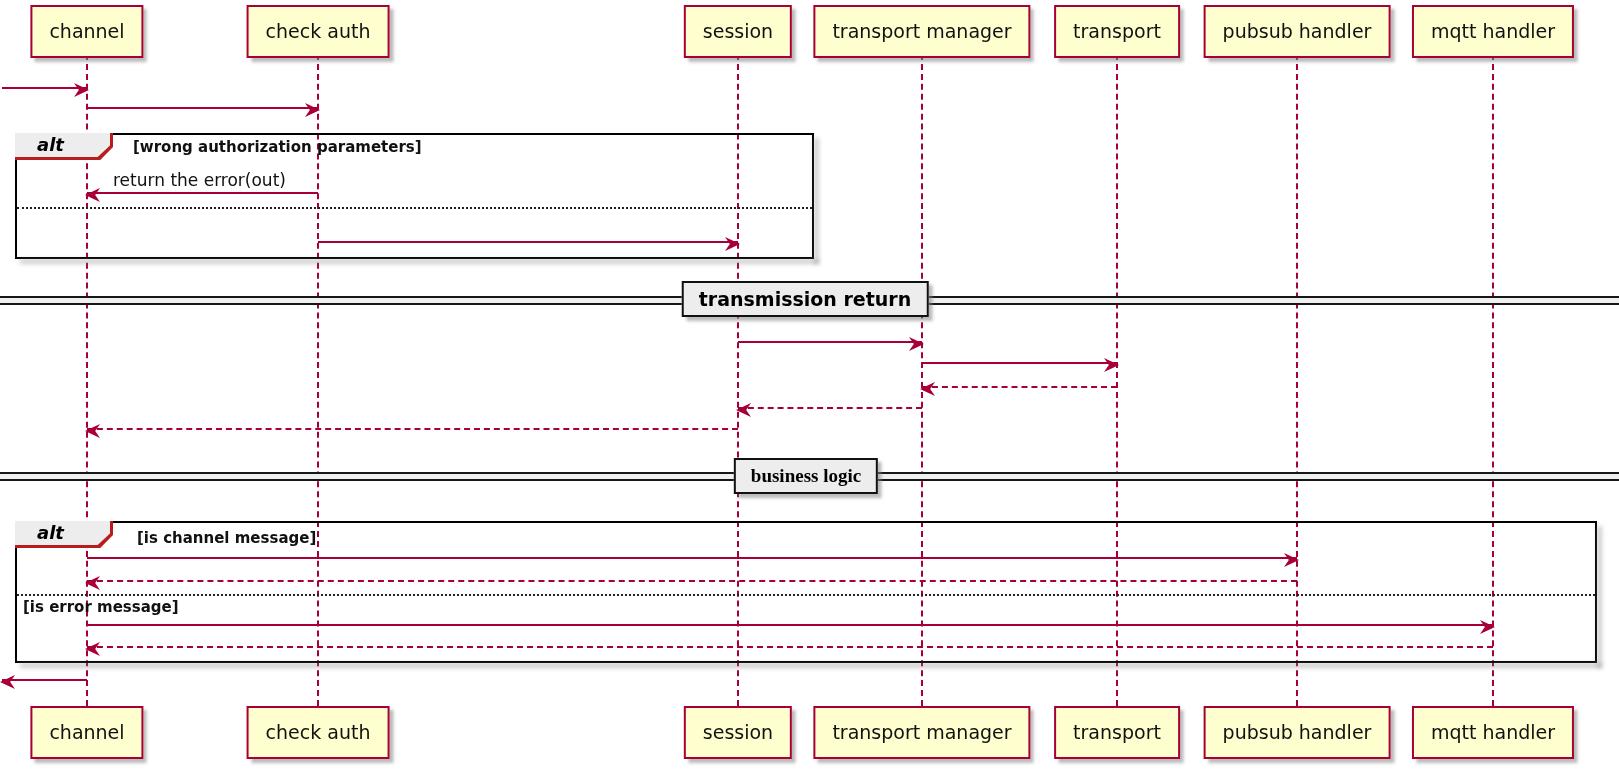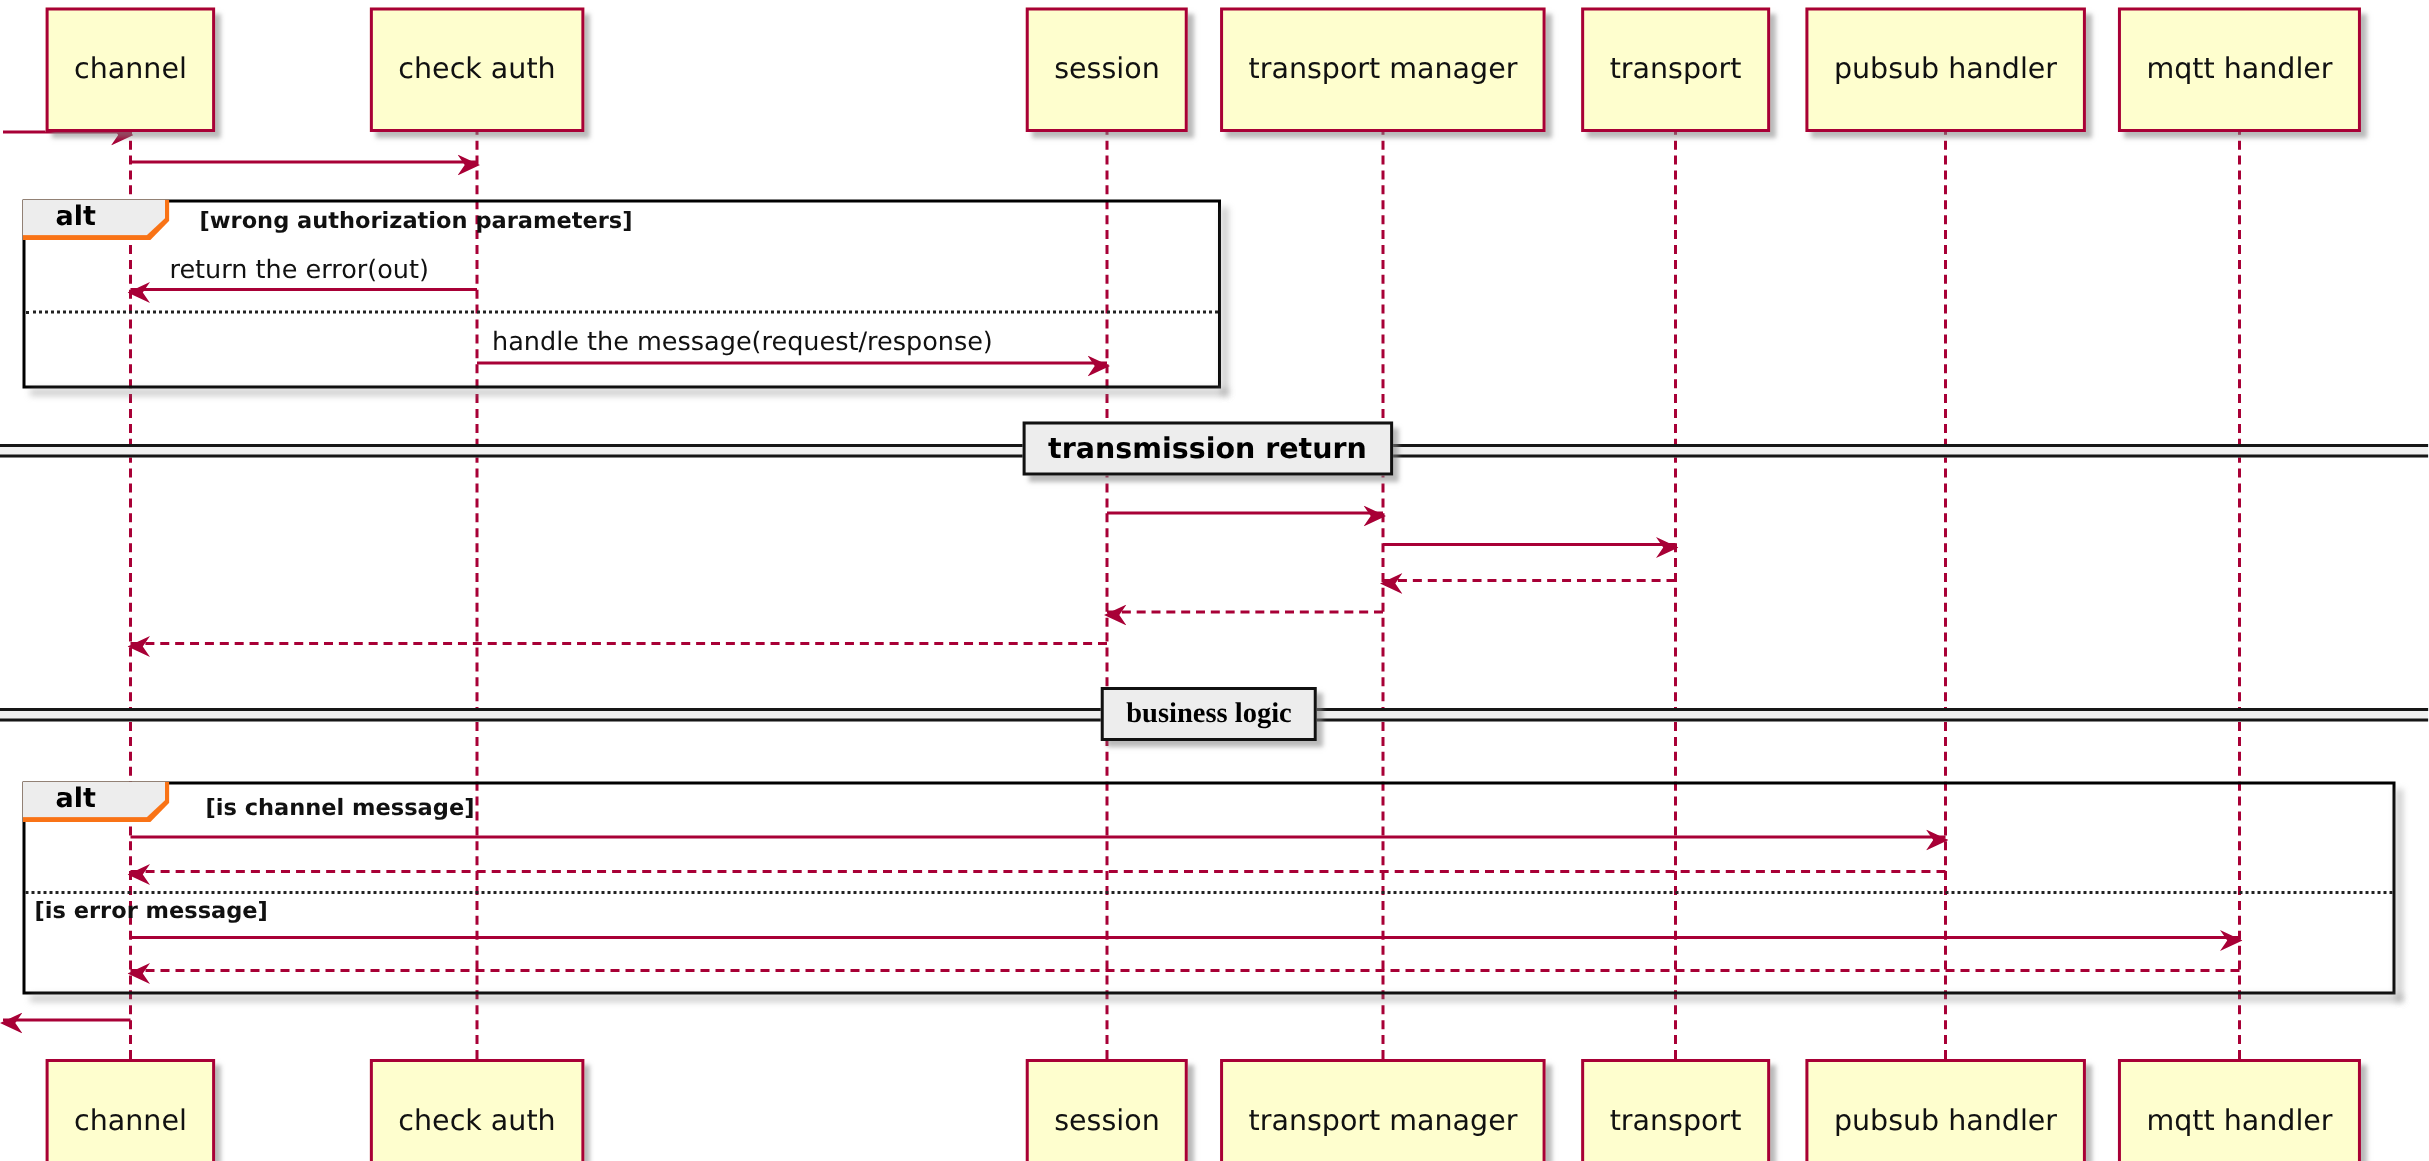--- a/index.html
+++ b/index.html
@@ -8,30 +8,30 @@
     font-family:"DejaVu Sans","Liberation Sans",sans-serif;
     background:#ffffff;
     overflow:hidden;
   }
   .lifeline{
     position:absolute;width:0;border-left:2px dashed #A80036;z-index:1;
   }
   .participant{
     position:absolute;transform:translateX(-50%);
     background:#FEFECE;border:2px solid #A80036;color:#111;
-    font-size:19px;line-height:23px;padding:28px 17px;white-space:nowrap;
+    font-size:19px;line-height:23px;padding:13px 17px;white-space:nowrap;
     z-index:6;box-shadow:4px 4px 3px rgba(130,130,130,.55);
   }
   .frame{position:absolute;border:2px solid #000;z-index:2;}
   .frame::before{content:"";position:absolute;right:-7px;top:3px;bottom:-7px;width:5px;
     background:rgba(130,130,130,.38);filter:blur(2px);}
   .frame::after{content:"";position:absolute;left:3px;right:-7px;bottom:-7px;height:5px;
     background:rgba(130,130,130,.38);filter:blur(2px);}
-  .frame-tab{position:absolute;left:-2px;top:-2px;background:#f97316;
-    clip-path:polygon(0 0,100% 0,100% 52%,87% 100%,0 100%);z-index:3;}
+  .frame-tab{position:absolute;left:-2px;top:-2px;background:#b91c1c;
+    clip-path:polygon(0 0,100% 0,100% 52%,87% 100%,0 100%);z-index:3;font-style:italic;}
   .frame-tab-fill{position:absolute;left:0;top:0;background:#EDEDED;
     clip-path:polygon(0 0,100% 0,100% 52%,87% 100%,0 100%);}
   .frame-op{position:absolute;left:22px;top:1px;font-weight:bold;font-size:18px;color:#000;z-index:4;}
   .frame-guard{position:absolute;font-weight:bold;font-size:15px;color:#111;
     white-space:nowrap;z-index:4;}
   .frame-else{position:absolute;left:0;right:0;border-top:2px dotted #222;z-index:3;}
   .divider-line{position:absolute;left:0;height:9px;box-sizing:border-box;
     border-top:2px solid #161616;border-bottom:2px solid #161616;background:#F0F0F0;z-index:2;}
   .divider-label{position:absolute;transform:translateX(-50%);
     background:#EDEDED;border:2px solid #111;font-weight:bold;font-size:19px;
@@ -96,21 +96,20 @@
     <div class="msg solid" style="left: 87px; top: 107px; width: 231px;">
       <div class="arrowhead right"></div>
     </div>
     <div class="msg solid" style="left: 87px; top: 192px; width: 231px;">
       <div class="arrowhead left"></div>
     </div>
     <div class="msg-label" style="left: 113px; top: 170px;">return the error(out)</div>
     <div class="msg solid" style="left: 318px; top: 241px; width: 420px;">
       <div class="arrowhead right"></div>
     </div>
-    <div class="msg-label" style="left: 328px; top: 218px;">handle the message(request/response)</div>
     <div class="msg solid" style="left: 738px; top: 341px; width: 184px;">
       <div class="arrowhead right"></div>
     </div>
     <div class="msg solid" style="left: 922px; top: 362px; width: 195px;">
       <div class="arrowhead right"></div>
     </div>
     <div class="msg dashed" style="left: 922px; top: 386px; width: 195px;">
       <div class="arrowhead left"></div>
     </div>
     <div class="msg dashed" style="left: 738px; top: 407px; width: 184px;">

